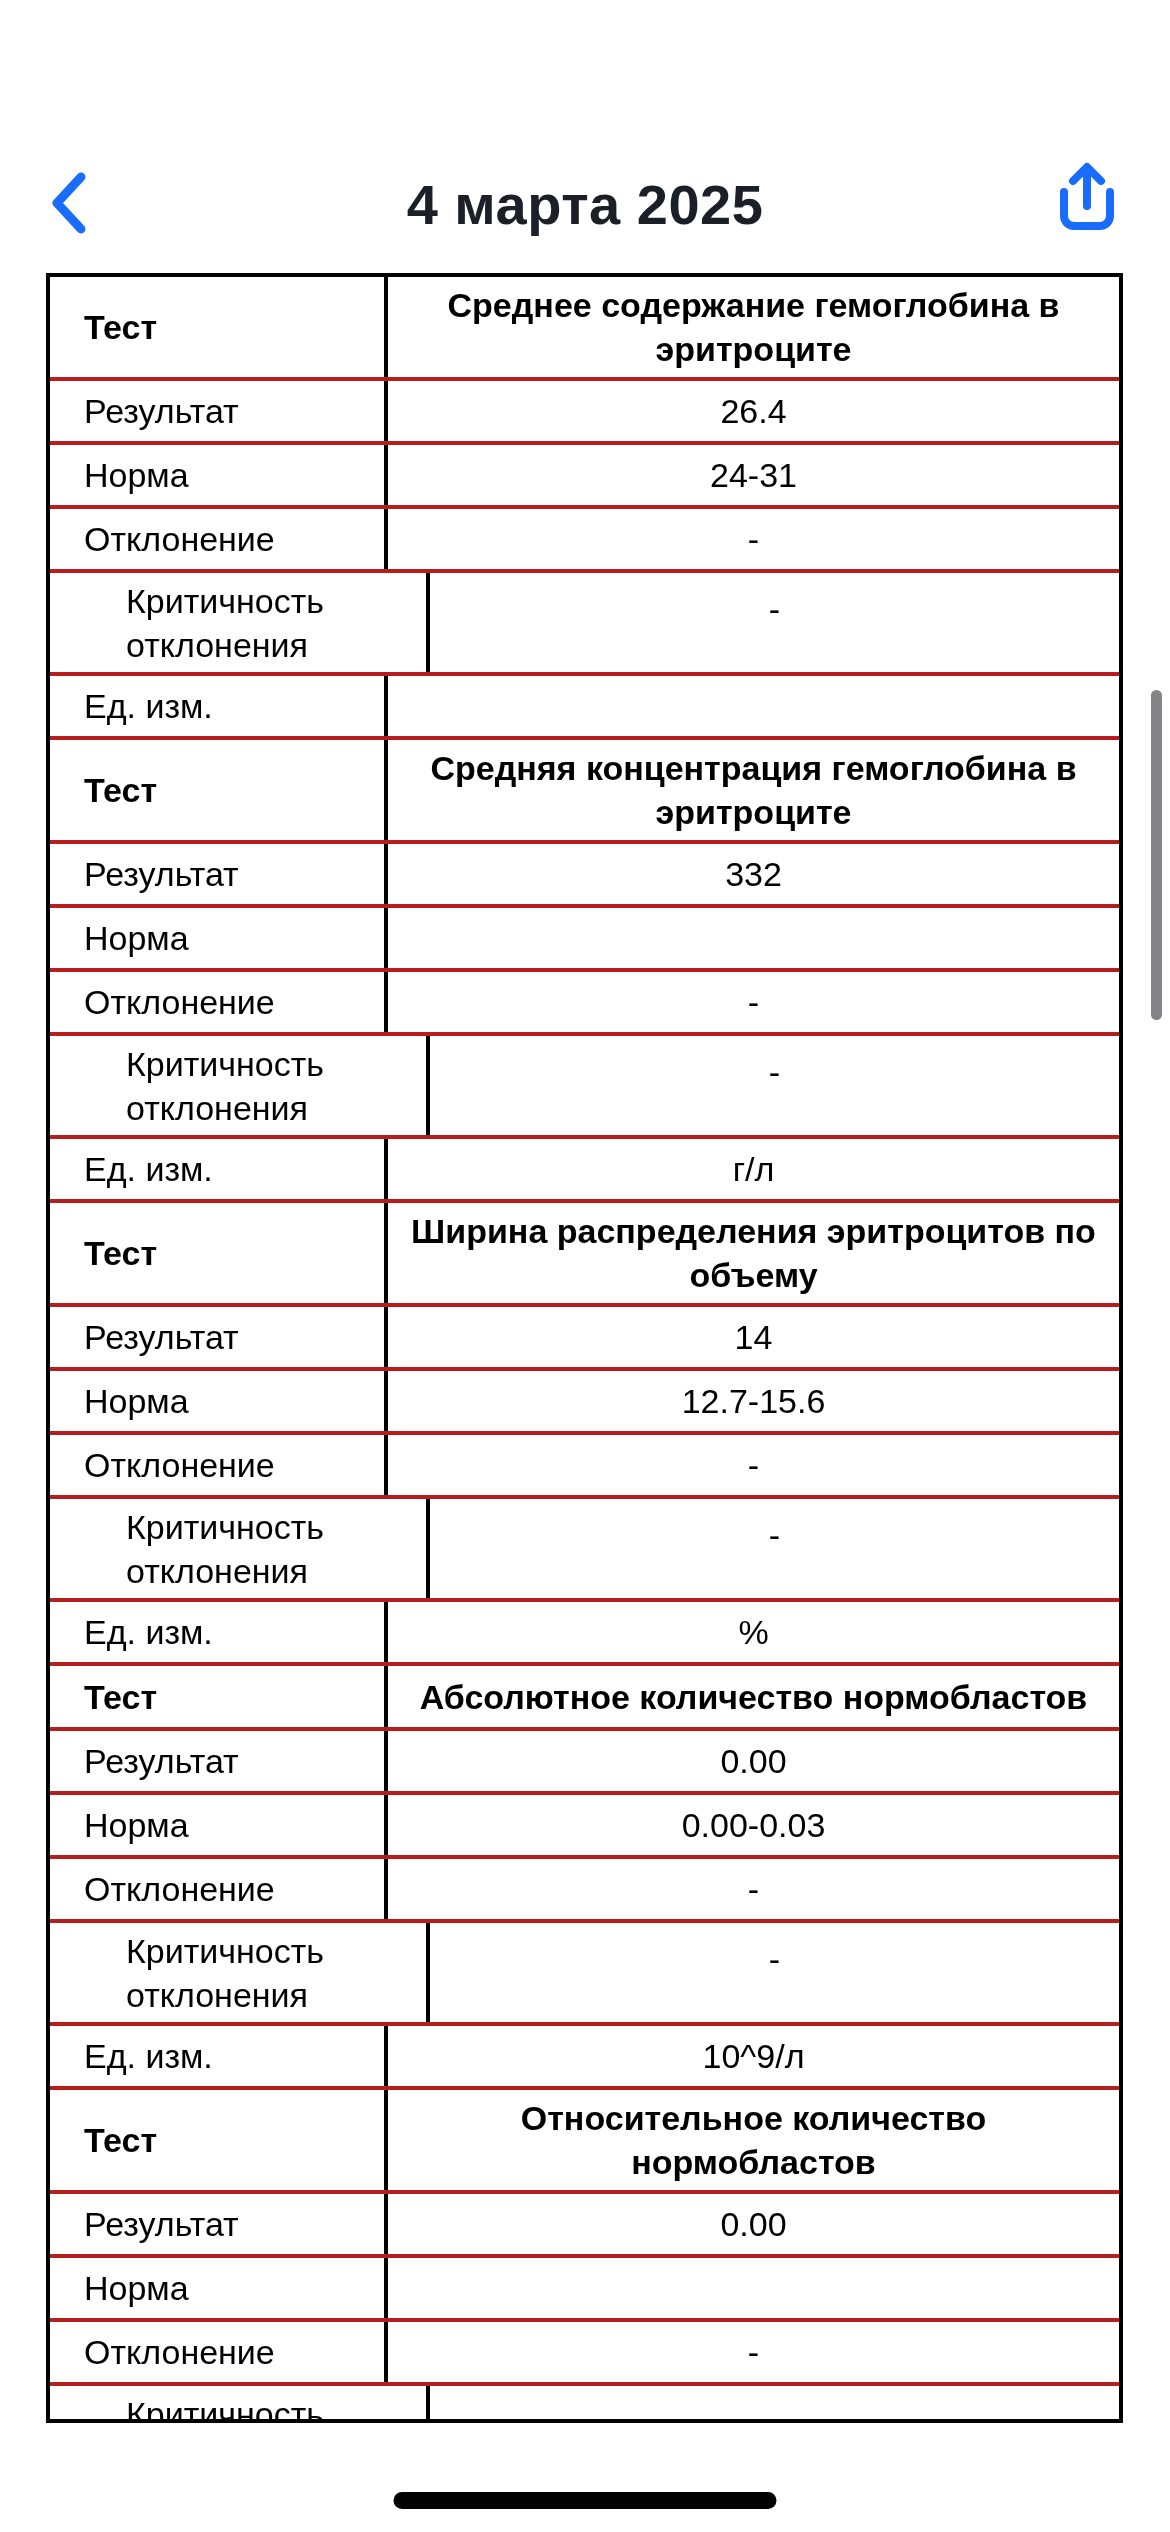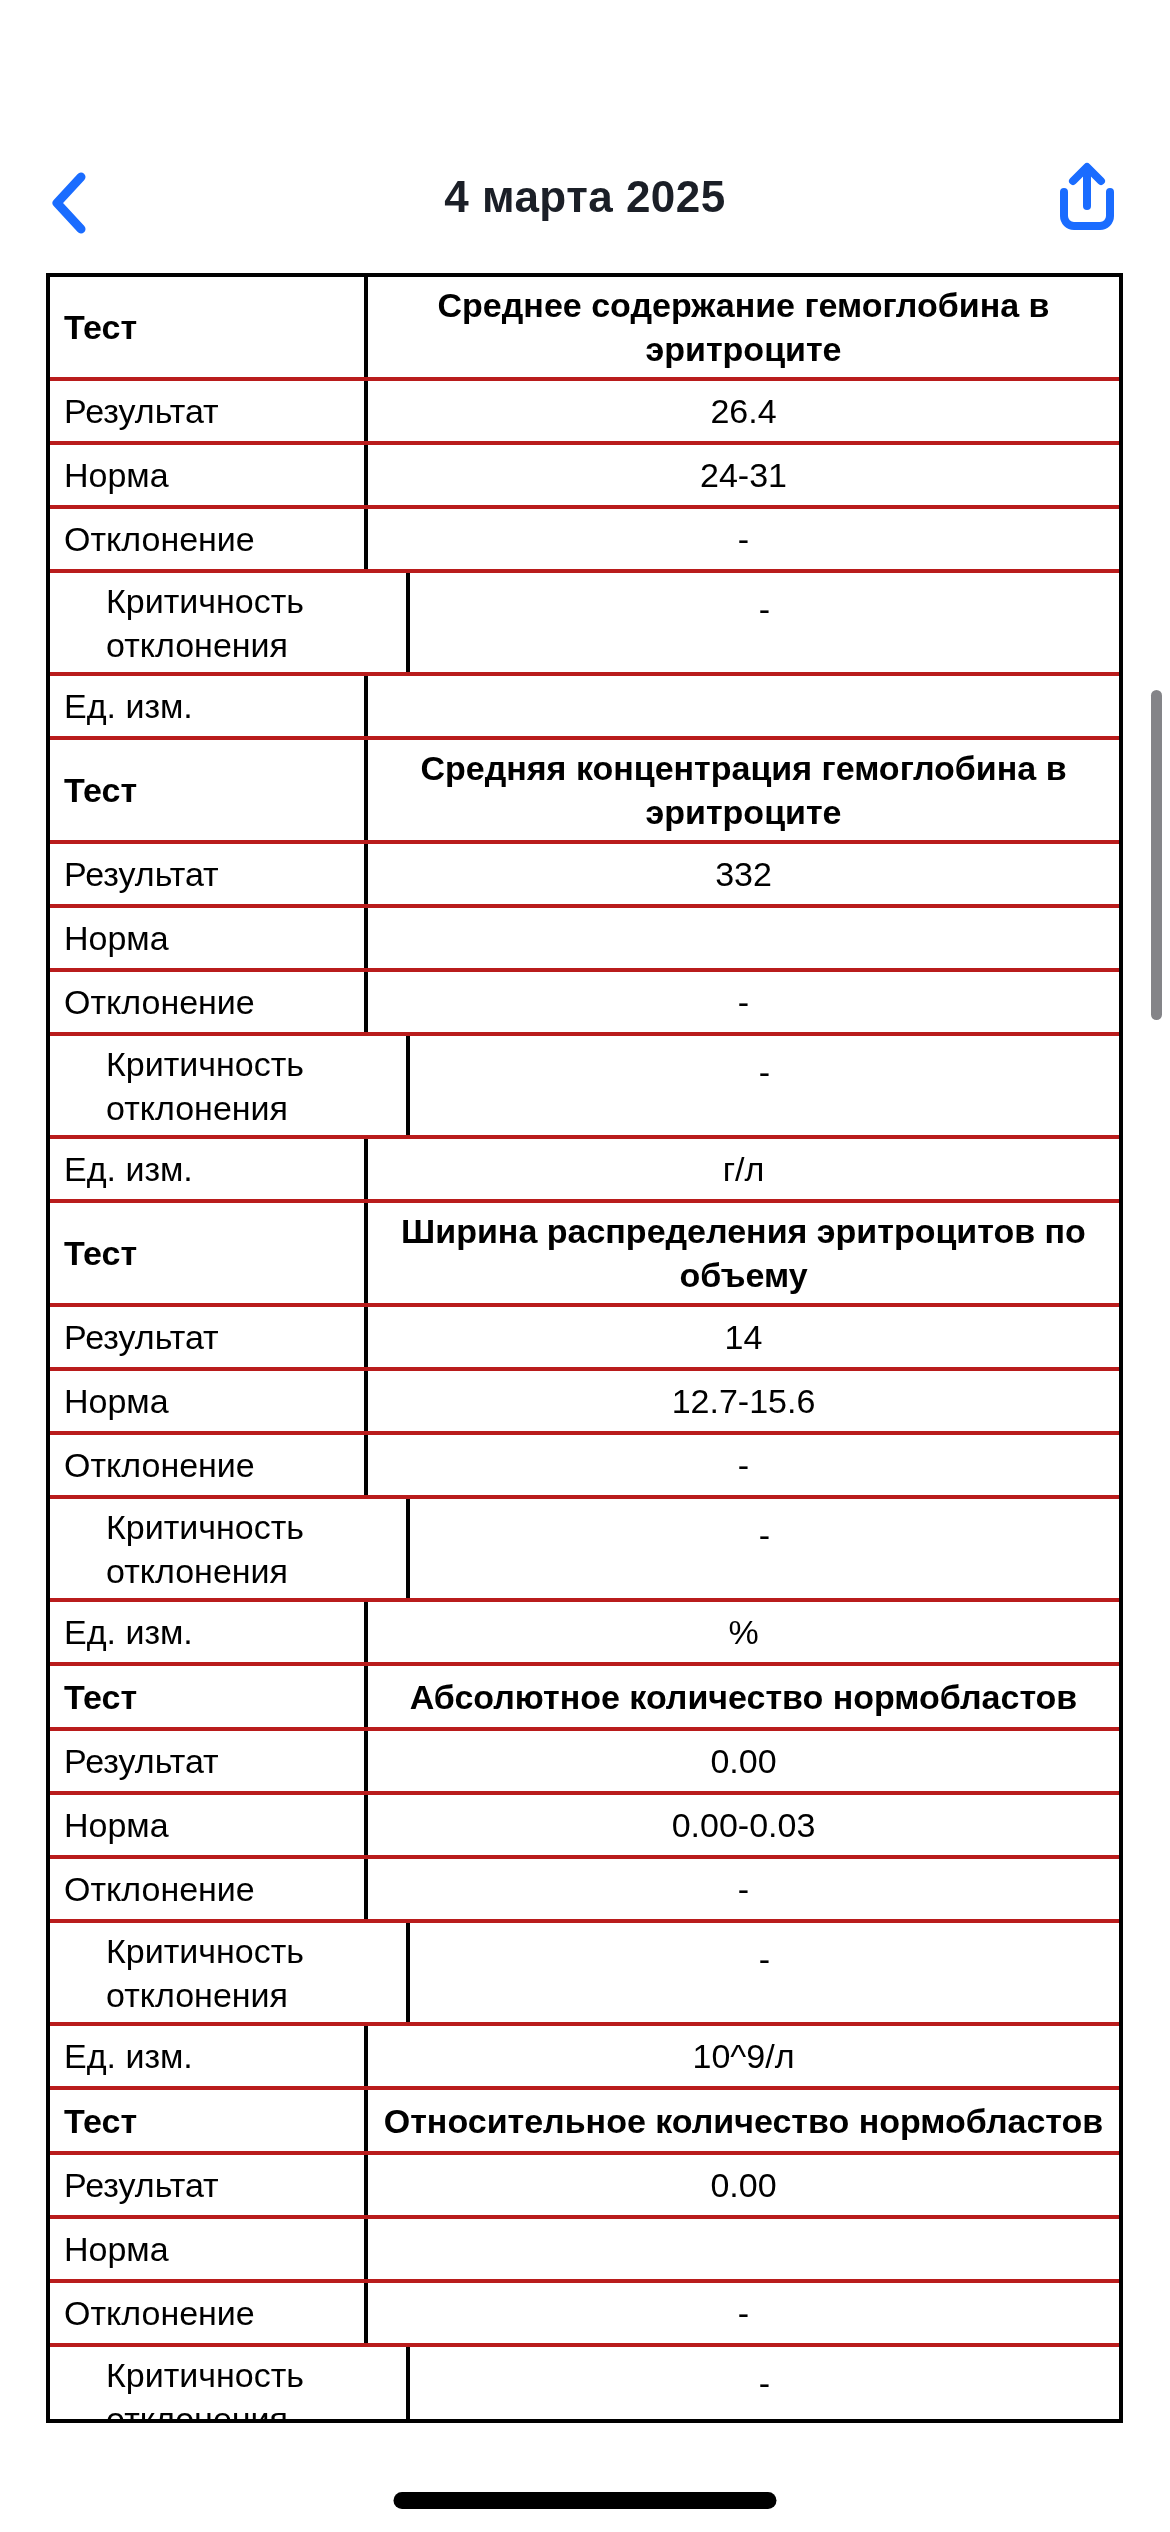--- a/index.html
+++ b/index.html
@@ -8,33 +8,33 @@
     font-family:"Liberation Sans","DejaVu Sans",sans-serif;
     overflow:hidden;
   }
   
   .nav-header{position:absolute;left:0;top:150px;width:1170px;height:110px;}
   .back-btn{position:absolute;left:34px;top:10px;width:70px;height:85px;
     display:flex;align-items:center;justify-content:center;cursor:pointer;background:none;border:none;padding:0;}
   .share-btn{position:absolute;right:40px;top:0px;width:86px;height:96px;
     display:flex;align-items:center;justify-content:center;cursor:pointer;background:none;border:none;padding:0;}
   .page-title{position:absolute;left:0;top:22px;width:1170px;text-align:center;
-    font-size:44px;font-weight:700;color:#1b1f27;letter-spacing:0.5px;}
+    font-size:56px;font-weight:700;color:#1b1f27;letter-spacing:0.5px;}
   
   .report-table{
     position:absolute;left:46px;top:273px;width:1077px;height:2150px;
     border:4px solid #000;box-sizing:border-box;overflow:hidden;background:#fff;
     font-size:34px;line-height:44px;color:#000;
   }
   .t-row{display:flex;border-top:4px solid #b91c1c;min-height:64px;box-sizing:border-box;}
   .t-row:first-child{border-top:0;}
   .t-row.row-test{min-height:65px;font-weight:700;}
   .t-row.row-crit{min-height:103px;padding-left:42px;}
   .label-cell{width:318px;flex-shrink:0;border-right:4px solid #000;box-sizing:border-box;
-    display:flex;align-items:center;padding:4px 10px 4px 14px;}
+    display:flex;align-items:center;padding:4px 10px 4px 14px;margin-left:20px;}
   .value-cell{flex:1;display:flex;align-items:center;justify-content:center;
     text-align:center;padding:6px 8px;box-sizing:border-box;}
   .row-crit .value-cell{align-items:flex-start;padding-top:14px;}
   
   .scrollbar-thumb{position:absolute;left:1151px;top:690px;width:11px;height:330px;
     border-radius:6px;background:rgba(110,110,115,0.85);}
   
   .home-indicator{position:absolute;left:50%;transform:translateX(-50%);top:2492px;
     width:383px;height:17px;border-radius:9px;background:#000;}
 </style>

